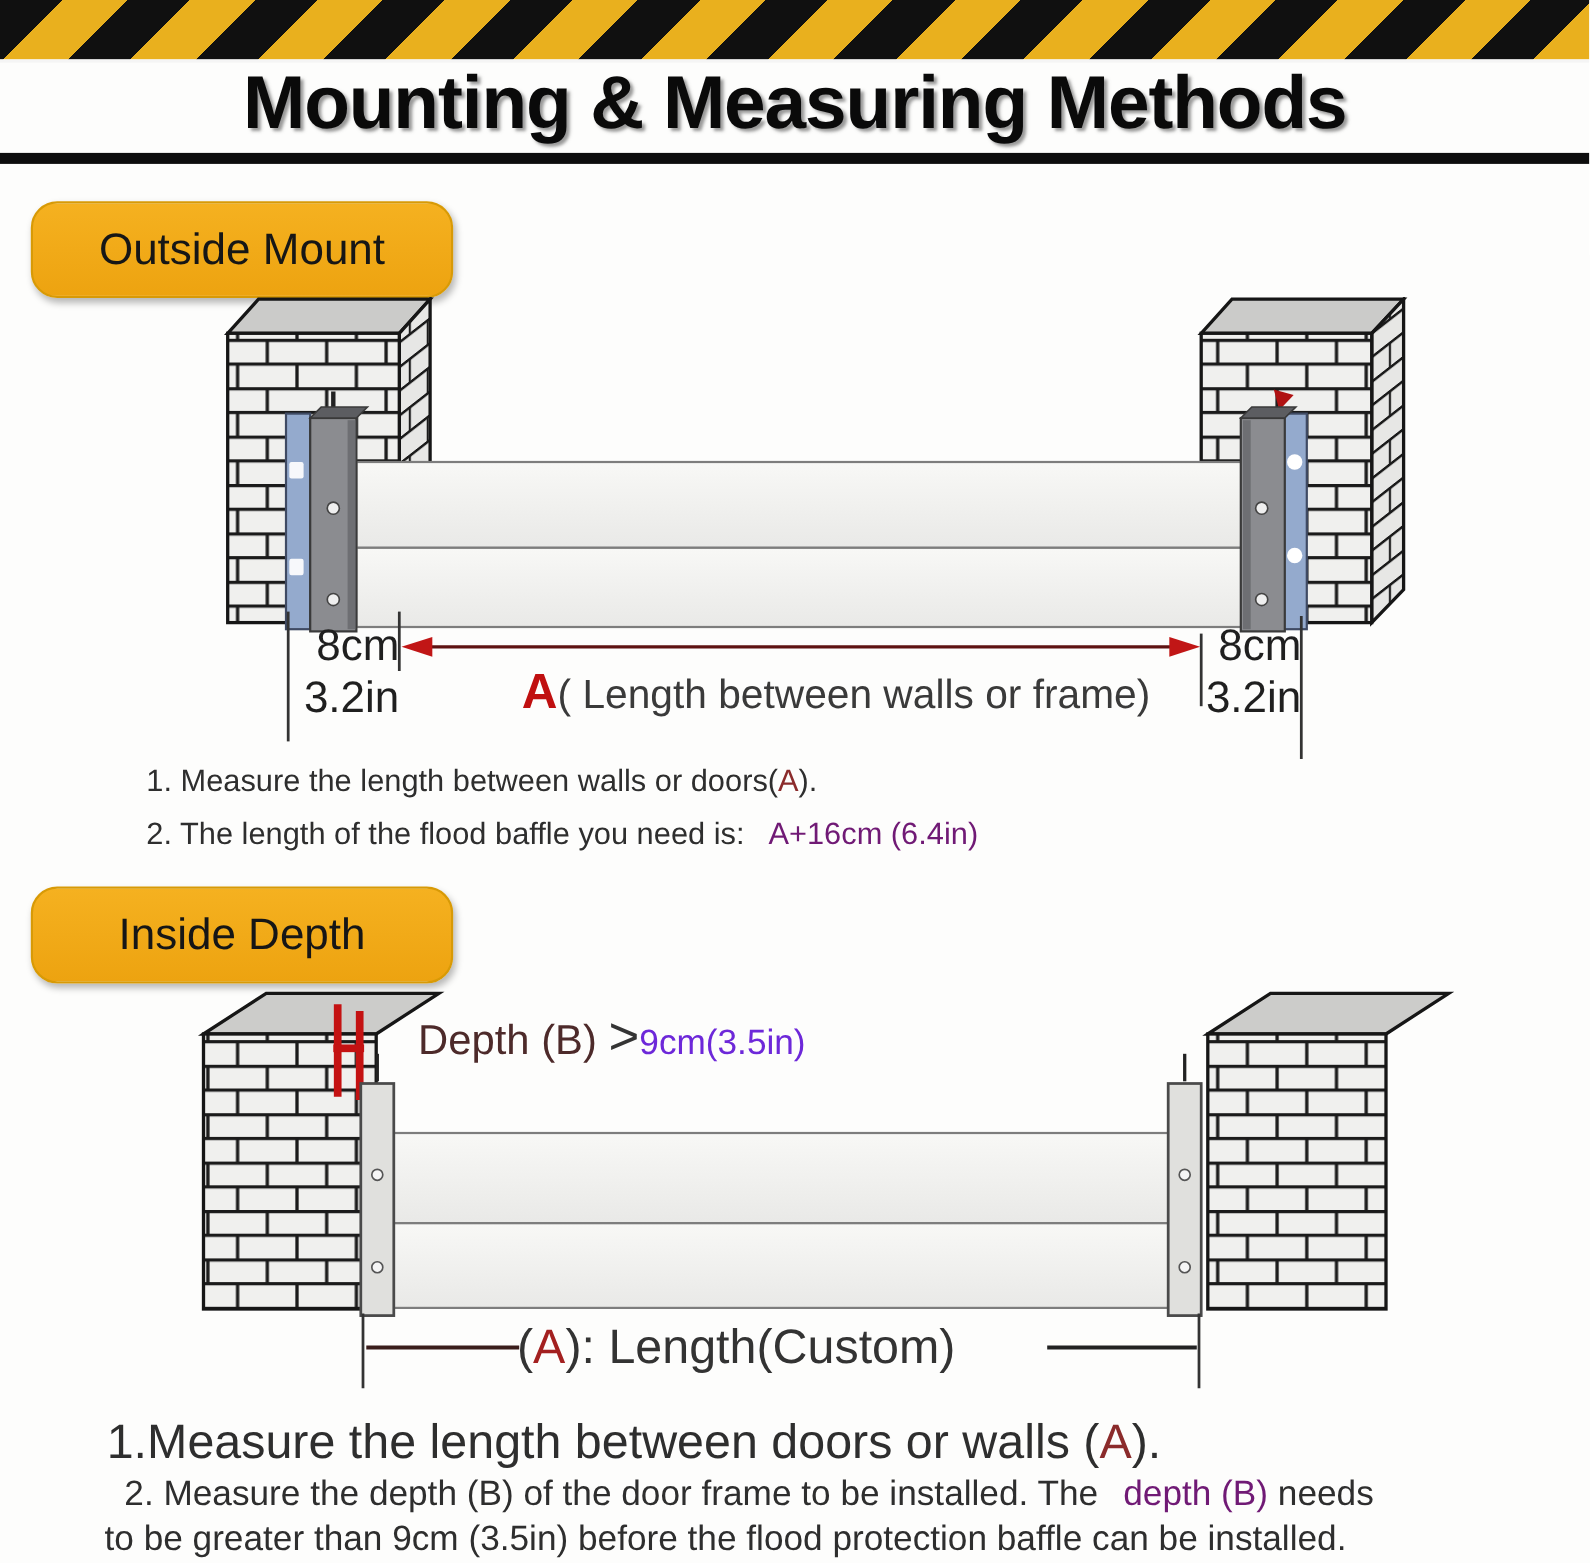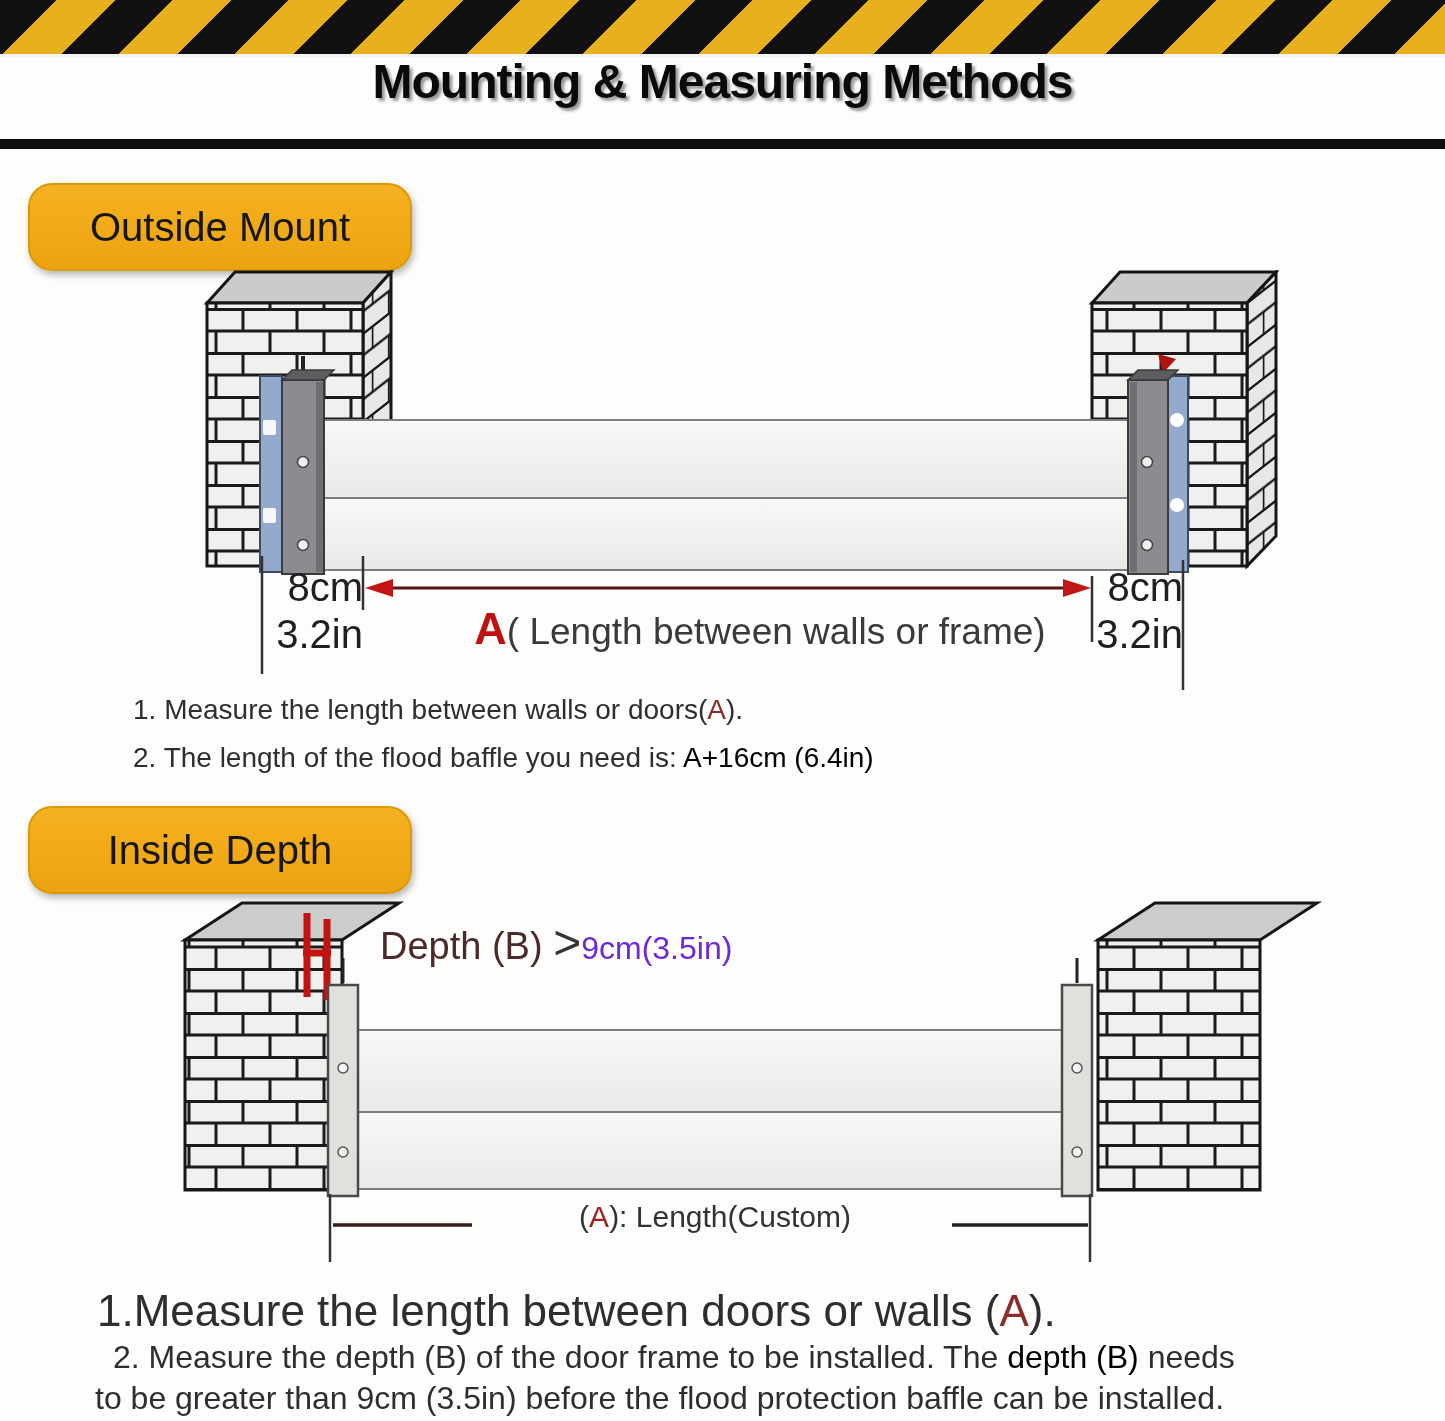--- a/index.html
+++ b/index.html
@@ -3,43 +3,43 @@
 <meta charset="utf-8">
 <style>
   html,body{margin:0;padding:0;background:#ffffff;}
   .stage{position:relative;width:1445px;height:1421px;background:#fdfdfc;overflow:hidden;
          font-family:"Liberation Sans",sans-serif;}
   .abs{position:absolute;}
   
   .hazard{left:0;top:0;width:1445px;height:54px;
           background:repeating-linear-gradient(135deg,#101010 0 40px,#e9b01e 40px 82px);
           border-bottom:3px solid #f5f5f5;}
-  .title{left:0;top:54px;width:1445px;text-align:center;font-size:48px;font-weight:bold;
+  .title{left:0;top:54px;width:1445px;text-align:center;font-size:68px;font-weight:bold;
          letter-spacing:-1px;color:#0a0a0a;text-shadow:3px 3px 3px rgba(70,70,70,.55);
          white-space:nowrap;}
   .title-bar{left:0;top:139px;width:1445px;height:10px;background:#0d0d0d;}
   
   .badge{left:28px;width:380px;height:84px;border-radius:24px;
          background:linear-gradient(180deg,#f5b120 0,#eda310 100%);
          border:2px solid #d89a06;box-shadow:2px 4px 7px rgba(0,0,0,.28);
          display:flex;align-items:center;justify-content:center;
          font-size:40px;color:#161616;white-space:nowrap;}
   
   .dim{font-size:40px;color:#1f1f1f;text-align:right;line-height:1.08;white-space:nowrap;}
   .alabel{text-align:center;font-size:37px;color:#3a3a3a;white-space:nowrap;}
   .alabel .big-a{font-size:45px;font-weight:bold;color:#c01010;}
   .depth-label{font-size:38px;color:#4d2a2a;white-space:nowrap;}
   .depth-label .gt{font-size:48px;color:#343434;}
   .depth-label .val{font-size:32px;color:#6d28d9;}
-  .len-label{font-size:30px;color:#333;text-align:center;white-space:nowrap;}
+  .len-label{font-size:44px;color:#333;text-align:left;white-space:nowrap;}
   .len-label .letter{color:#a32020;}
   
   .step{color:#2e2e2e;white-space:nowrap;}
   .step .letter{color:#8b2b2b;}
-  .step .hl{color:#000000;}
+  .step .hl{color:#701a75;margin-left:14px;}
   .steps-outside{font-size:28px;}
   .step-in1{font-size:44px;}
   .step-in2{font-size:32px;line-height:1.3;}
 </style>
 </head>
 <body>
 
 <div class="stage">
 
   <div class="abs hazard"></div>

